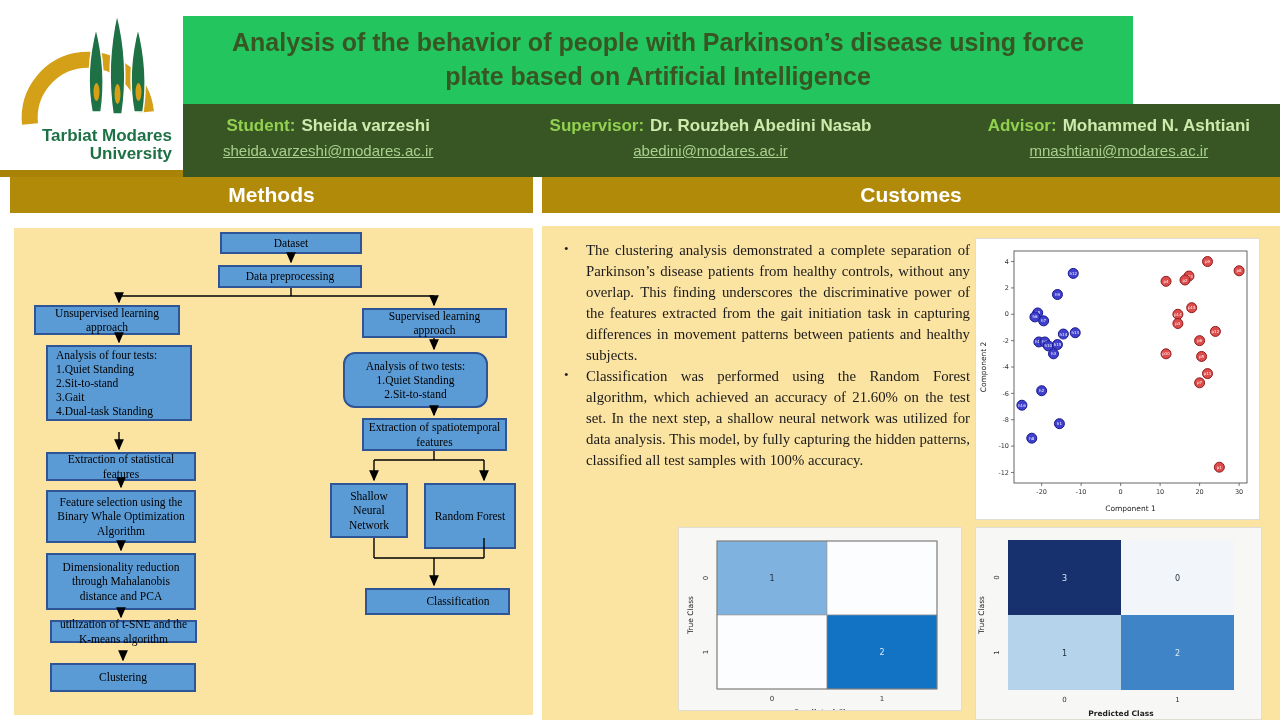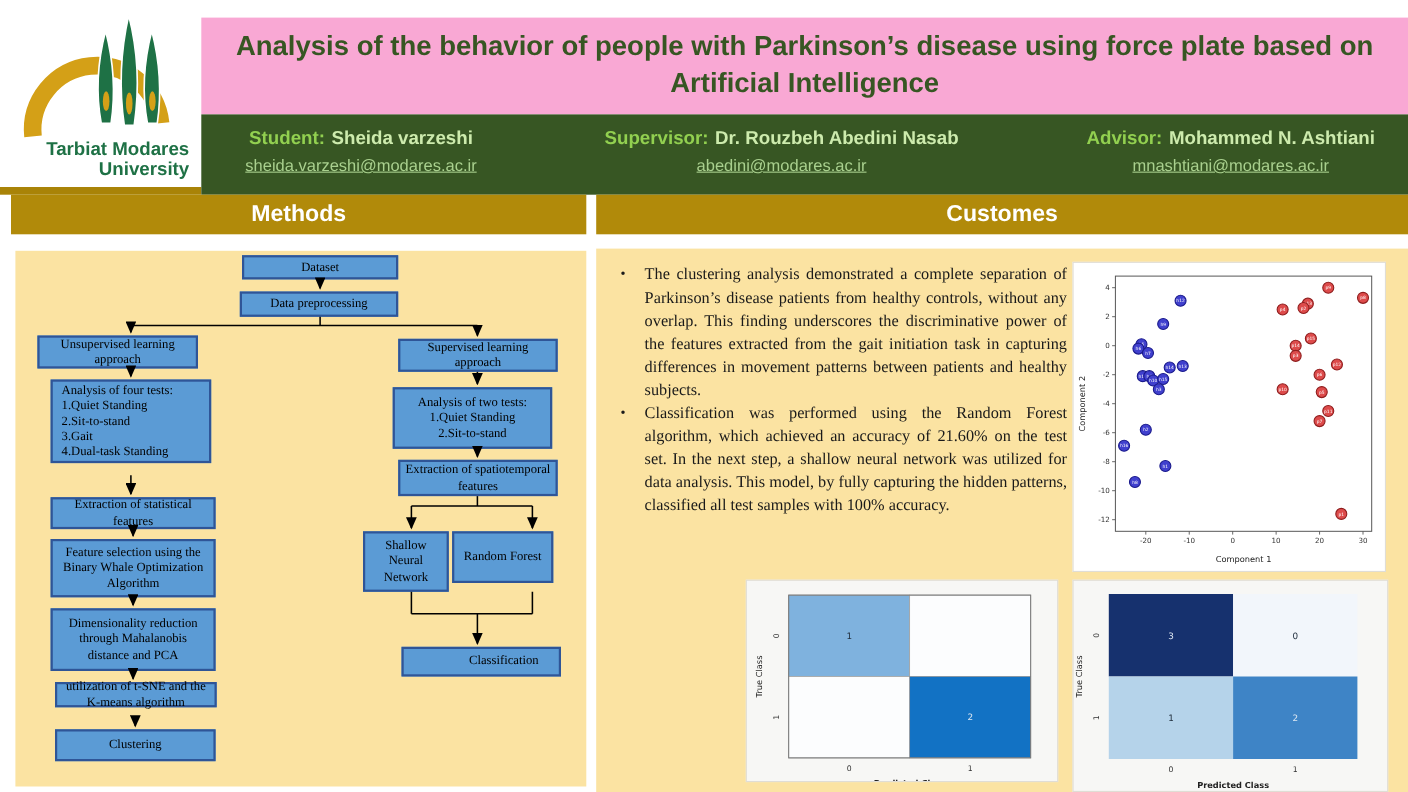--- a/index.html
+++ b/index.html
@@ -4,22 +4,22 @@
 <style>
   html,body{margin:0;padding:0;}
   body{
     width:1280px;height:720px;position:relative;overflow:hidden;
     background:#ffffff;font-family:"Liberation Sans",sans-serif;
   }
   
   .logo-box{position:absolute;left:0;top:0;width:183px;height:170px;background:#ffffff;}
   .logo-underline{position:absolute;left:0;top:170px;width:183px;height:7px;background:#A98307;}
   .title-block{
-    position:absolute;left:183px;top:16px;width:1097px;height:88px;
-    background:#f9a8d4;display:flex;align-items:center;justify-content:center;text-align:center;
+    position:absolute;left:183px;top:16px;width:950px;height:88px;
+    background:#22c55e;display:flex;align-items:center;justify-content:center;text-align:center;
   }
   .title-block h1{
     margin:0;padding:0 30px;font-size:25px;line-height:1.35;font-weight:bold;color:#375623;
   }
   .info-band{
     position:absolute;left:183px;top:104px;width:1097px;height:73px;background:#375623;
     display:flex;align-items:flex-start;justify-content:space-between;box-sizing:border-box;
     padding:12px 30px 0 40px;
   }
   .person{text-align:center;}
@@ -115,33 +115,33 @@
   <div class="flow-box" style="left:204px;top:37px;width:144px;height:23px;">Data preprocessing</div>
   <div class="flow-box" style="left:20px;top:77px;width:146px;height:30px;">Unsupervised learning
 approach</div>
   <div class="flow-box" style="left:348px;top:80px;width:145px;height:30px;">Supervised learning
 approach</div>
   <div class="flow-box left-align" style="left:32px;top:117px;width:146px;height:76px;">Analysis of four tests:
 1.Quiet Standing
 2.Sit-to-stand
 3.Gait
 4.Dual-task Standing</div>
-  <div class="flow-box" style="left:343px;top:124px;width:145px;height:56px;">Analysis of two tests:
+  <div class="flow-box" style="left:329px;top:124px;width:145px;height:56px;border-radius:12px;">Analysis of two tests:
 1.Quiet Standing
 2.Sit-to-stand</div>
   <div class="flow-box" style="left:32px;top:224px;width:150px;height:29px;">Extraction of statistical
 features</div>
   <div class="flow-box" style="left:348px;top:190px;width:145px;height:33px;">Extraction of spatiotemporal
 features</div>
   <div class="flow-box" style="left:32px;top:262px;width:150px;height:53px;">Feature selection using the
 Binary Whale Optimization
 Algorithm</div>
   <div class="flow-box" style="left:316px;top:255px;width:78px;height:55px;">Shallow Neural
 Network</div>
-  <div class="flow-box" style="left:397px;top:255px;width:92px;height:47px;">Random Forest</div>
+  <div class="flow-box" style="left:410px;top:255px;width:92px;height:66px;">Random Forest</div>
   <div class="flow-box" style="left:32px;top:325px;width:150px;height:57px;">Dimensionality reduction
 through Mahalanobis
 distance and PCA</div>
   <div class="flow-box" style="left:36px;top:392px;width:147px;height:23px;">utilization of t-SNE and the
 K-means algorithm</div>
   <div class="flow-box" style="left:36px;top:435px;width:146px;height:29px;">Clustering</div>
   <div class="flow-box" style="left:351px;top:360px;width:145px;height:27px;padding-left:44px;">Classification</div>
 
   <svg class="flow-arrows" viewBox="0 0 519 487">
     <defs>

